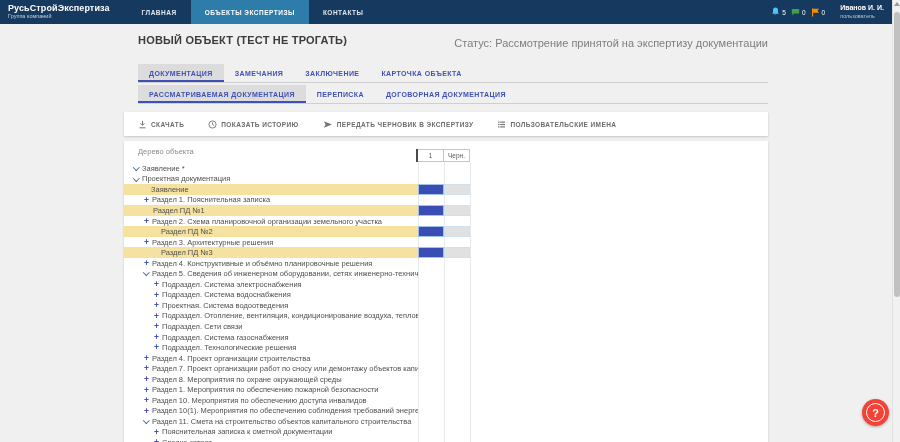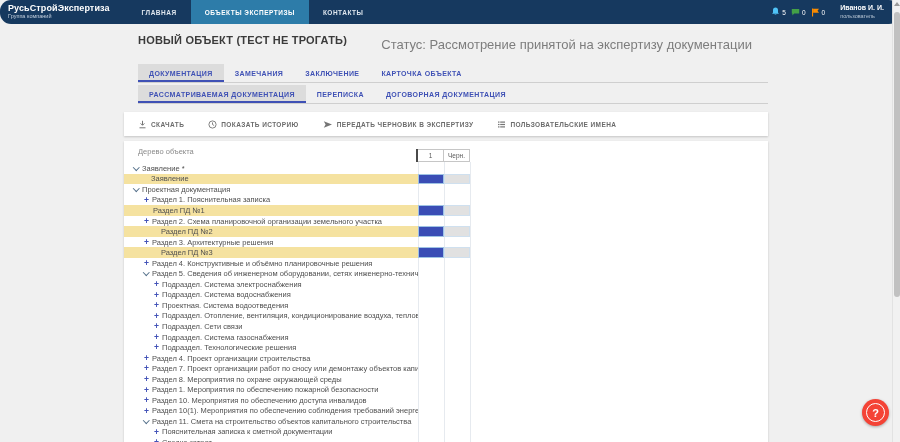--- a/index.html
+++ b/index.html
@@ -1,41 +1,41 @@
 <!DOCTYPE html>
 <html><head>
 <meta charset="utf-8">
 <style>
   * { margin:0; padding:0; box-sizing:border-box; }
   html,body { width:900px; height:442px; overflow:hidden; }
   body { font-family:"Liberation Sans",sans-serif; background:#f0f0f0; position:relative; }
 
   
-  .navbar { position:absolute; top:0; left:0; width:900px; height:24px; background:#16395f; display:flex; align-items:stretch; color:#fff; z-index:5;border-radius:11px; }
+  .navbar { position:absolute; top:0; left:0; width:900px; height:24px; background:#16395f; display:flex; align-items:stretch; color:#fff; z-index:5; }
   .brand { padding:3px 10px 0 8px; min-width:98px; }
   .brand-title { font-size:9px; font-weight:bold; line-height:10px; letter-spacing:.1px; }
   .brand-sub { font-size:5.5px; color:#c3cfdd; line-height:7px; }
   .nav-items { display:flex; margin-left:8px; }
   .nav-item { padding:0 14px; display:flex; align-items:center; font-size:6.5px; font-weight:bold; letter-spacing:.5px; color:#dfe7ef; cursor:pointer; }
   .nav-item.active { background:#2d7ca9; color:#fff; }
   .nav-right { margin-left:auto; display:flex; align-items:center; gap:5px; padding-right:16px; }
   .notif { display:flex; align-items:center; gap:2px; font-size:6.5px; color:#fff; }
   .notif svg { display:block; }
   .user-block { margin-left:10px; text-align:left; line-height:8px; }
   .user-name { font-size:7px; font-weight:bold; }
   .user-role { font-size:5.5px; color:#b6c4d3; }
 
   
   .scrollbar { position:absolute; top:0; right:0; width:8px; height:442px; background:#f1f1f1; border-left:1px solid #e2e2e2; z-index:9; }
   .scroll-up { position:absolute; top:2px; left:1px; width:0; height:0; border-left:3px solid transparent; border-right:3px solid transparent; border-bottom:4px solid #9a9a9a; }
   .scroll-thumb { position:absolute; top:12px; left:1px; width:6px; height:285px; background:#c1c1c1; border-radius:3px; }
 
   
   .page-title { position:absolute; left:138px; top:34px; font-size:11px; font-weight:bold; color:#3b3b3b; letter-spacing:.2px; }
-  .status-text { position:absolute; top:37px; right:148px; font-size:13px; color:#7d7d7d; }
+  .status-text { position:absolute; top:37px; right:132px; font-size:11px; color:#7d7d7d; }
 
   
   .tabs { position:absolute; left:138px; display:flex; height:18px; }
   .tabs-primary { top:64px; }
   .tabs-secondary { top:85px; }
   .tab { padding:0 11px; display:flex; align-items:center; font-size:7px; font-weight:bold; letter-spacing:.4px; color:#3f51b5; cursor:pointer; white-space:nowrap; }
   .tab.active { background:#dcdcdc; box-shadow:inset 0 -2px 0 #3f51b5; }
   .tabs-divider { position:absolute; left:138px; width:630px; height:1px; background:#cfcfcf; }
   .div1 { top:82px; } .div2 { top:103px; }
 
@@ -214,36 +214,36 @@
   <div class="col-line cl3"></div>
   <div class="tree-rows" id="tree-rows">
       <div class="tree-row">
     <div class="row-label-area" style="padding-left: 8px;">
       <span class="twisty chev"></span>
       <span class="row-label">Заявление *</span>
     </div>
     <div class="cell c1"></div>
     <div class="cell c2"></div>
   </div>
-      <div class="tree-row doc">
-    <div class="row-label-area" style="padding-left: 26px;">
-
-      <span class="row-label">Заявление</span>
-    </div>
-    <div class="cell c1"></div>
-    <div class="cell c2"></div>
-  </div>
       <div class="tree-row">
     <div class="row-label-area" style="padding-left: 8px;">
       <span class="twisty chev"></span>
       <span class="row-label">Проектная документация</span>
     </div>
     <div class="cell c1"></div>
     <div class="cell c2"></div>
   </div>
+      <div class="tree-row doc">
+    <div class="row-label-area" style="padding-left: 26px;">
+
+      <span class="row-label">Заявление</span>
+    </div>
+    <div class="cell c1"></div>
+    <div class="cell c2"></div>
+  </div>
       <div class="tree-row">
     <div class="row-label-area" style="padding-left: 18px;">
       <span class="twisty plus">+</span>
       <span class="row-label">Раздел 1. Пояснительная записка</span>
     </div>
     <div class="cell c1"></div>
     <div class="cell c2"></div>
   </div>
       <div class="tree-row doc">
     <div class="row-label-area" style="padding-left: 28px;">

